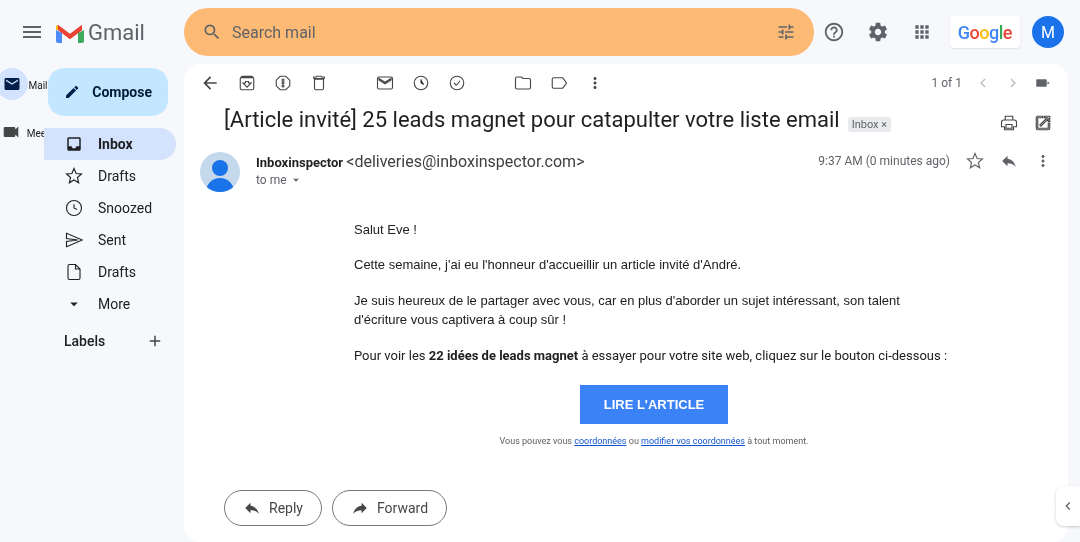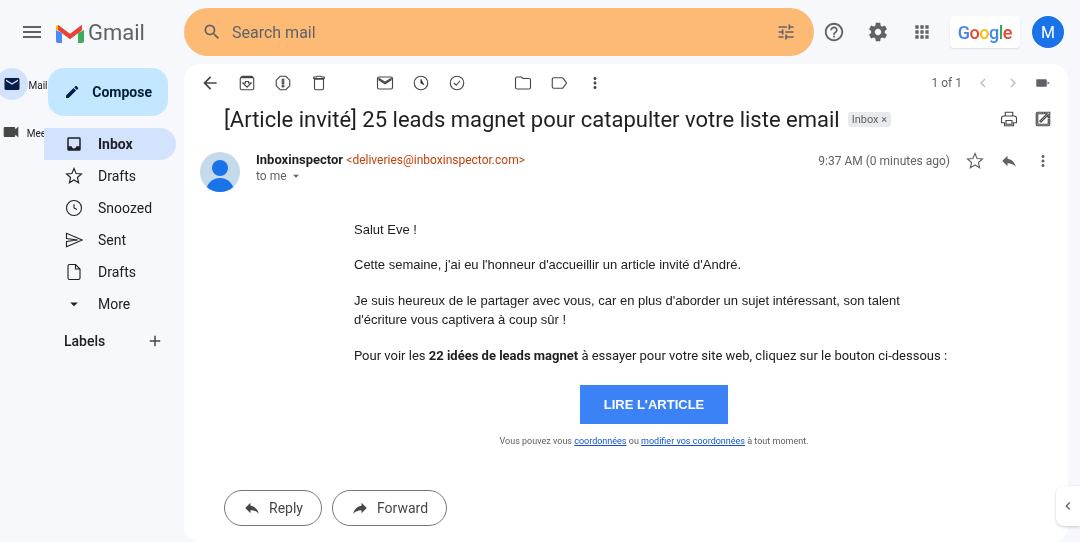--- a/index.html
+++ b/index.html
@@ -28,32 +28,32 @@
 .compose-btn span { margin-left: 12px; font-size: 14px; color: #001d35; font-weight: 700; }
 .nav-item { height: 32px; border-radius: 0 16px 16px 0; display: flex; align-items: center; padding: 0 12px 0 20px; cursor: pointer; font-size: 14px; color: #202124; gap: 14px; }
 .nav-item.active { background: #d3e3fd; font-weight: 700; }
 .nav-icon { width: 20px; display: flex; align-items: center; justify-content: center; color: #202124; }
 .labels-row { display: flex; align-items: center; justify-content: space-between; padding: 12px 12px 0 20px; font-size: 14px; color: #202124; font-weight: 500; }
 .main { flex: 1; background: #fff; border-radius: 16px; margin-right: 12px; overflow: hidden; display: flex; flex-direction: column; }
 .toolbar { height: 48px; display: flex; align-items: center; padding: 0 16px; }
 .tb-icons-left { display: flex; align-items: center; gap: 18px; color: #444746; }
 .tb-icon { cursor: pointer; display: flex; }
 .tb-right { margin-left: auto; display: flex; align-items: center; gap: 12px; color: #5f6368; font-size: 12px; }
-.subject-row { padding: 4px 16px 12px 40px; display: flex; align-items: center; }
+.subject-row { padding: 4px 16px 12px 40px; display: flex; align-items: flex-end; }
 .subject { font-size: 22px; color: #1f1f1f; }
 .inbox-chip { margin-left: 8px; background: #e8eaed; color: #5f6368; font-size: 11px; padding: 1px 4px; border-radius: 3px; display: inline-flex; align-items: center; }
 .subject-actions { margin-left: auto; display: flex; gap: 16px; color: #444746; }
 .msg-header { display: flex; padding: 8px 16px 0 16px; align-items: flex-start; }
 .msg-avatar { width: 40px; height: 40px; border-radius: 50%; background: #c5d9ed; display: flex; align-items: center; justify-content: center; margin-right: 16px; position: relative; overflow: hidden; }
 .msg-avatar::before { content: ''; width: 16px; height: 16px; background: #1a73e8; border-radius: 50%; position: absolute; top: 8px; }
 .msg-avatar::after { content: ''; width: 28px; height: 16px; background: #1a73e8; border-radius: 14px 14px 0 0; position: absolute; bottom: -2px; }
 .sender-info { flex: 1; }
 .sender-line { font-size: 13px; }
 .sender-name { font-weight: 700; color: #1f1f1f; }
-.sender-email { color: #c2410c; font-size: 12px; }
+.sender-email { color: #404040; font-size: 16px; }
 .to-line { font-size: 12px; color: #5f6368; display: flex; align-items: center; gap: 2px; margin-top: 2px; cursor: pointer; }
 .msg-meta { display: flex; align-items: center; gap: 16px; color: #5f6368; font-size: 12px; }
 .msg-body { padding: 16px 16px 16px 72px; }
 .email-content { max-width: 600px; margin: 0 auto; padding: 12px 0; }
 .email-content p { font-size: 13px; color: #202020; margin-bottom: 16px; line-height: 1.5; font-family: Arial, sans-serif; }
 .cta-wrap { text-align: center; margin: 20px 0 10px; }
 .cta-btn { display: inline-block; background: #3b82f6; color: #fff; padding: 12px 24px; font-size: 13px; font-weight: 700; cursor: pointer; font-family: Arial, sans-serif; }
 .footer-text { text-align: center; font-size: 9px; color: #606060; margin-top: 12px; font-family: Arial, sans-serif; }
 .footer-text a { color: #1155cc; text-decoration: underline; cursor: pointer; }
 .reply-row { padding: 16px 16px 16px 40px; display: flex; gap: 10px; }

